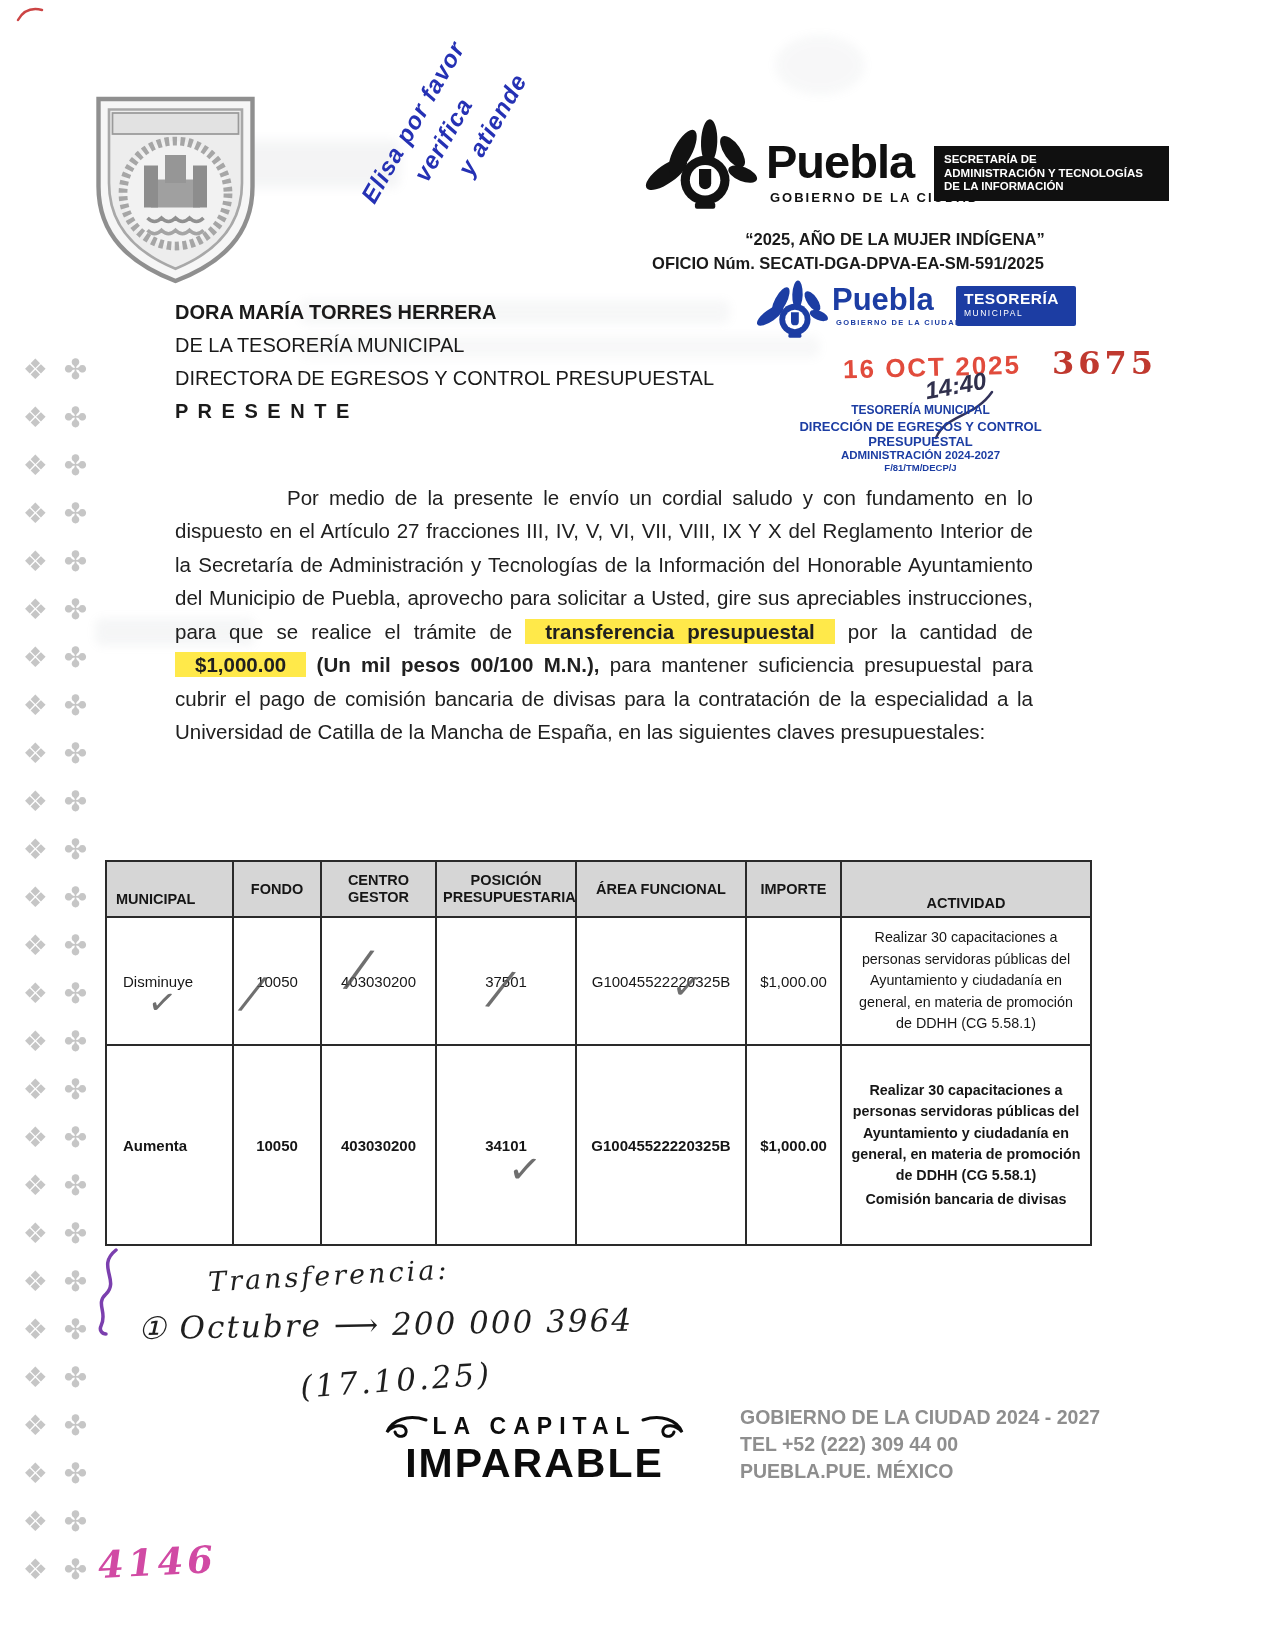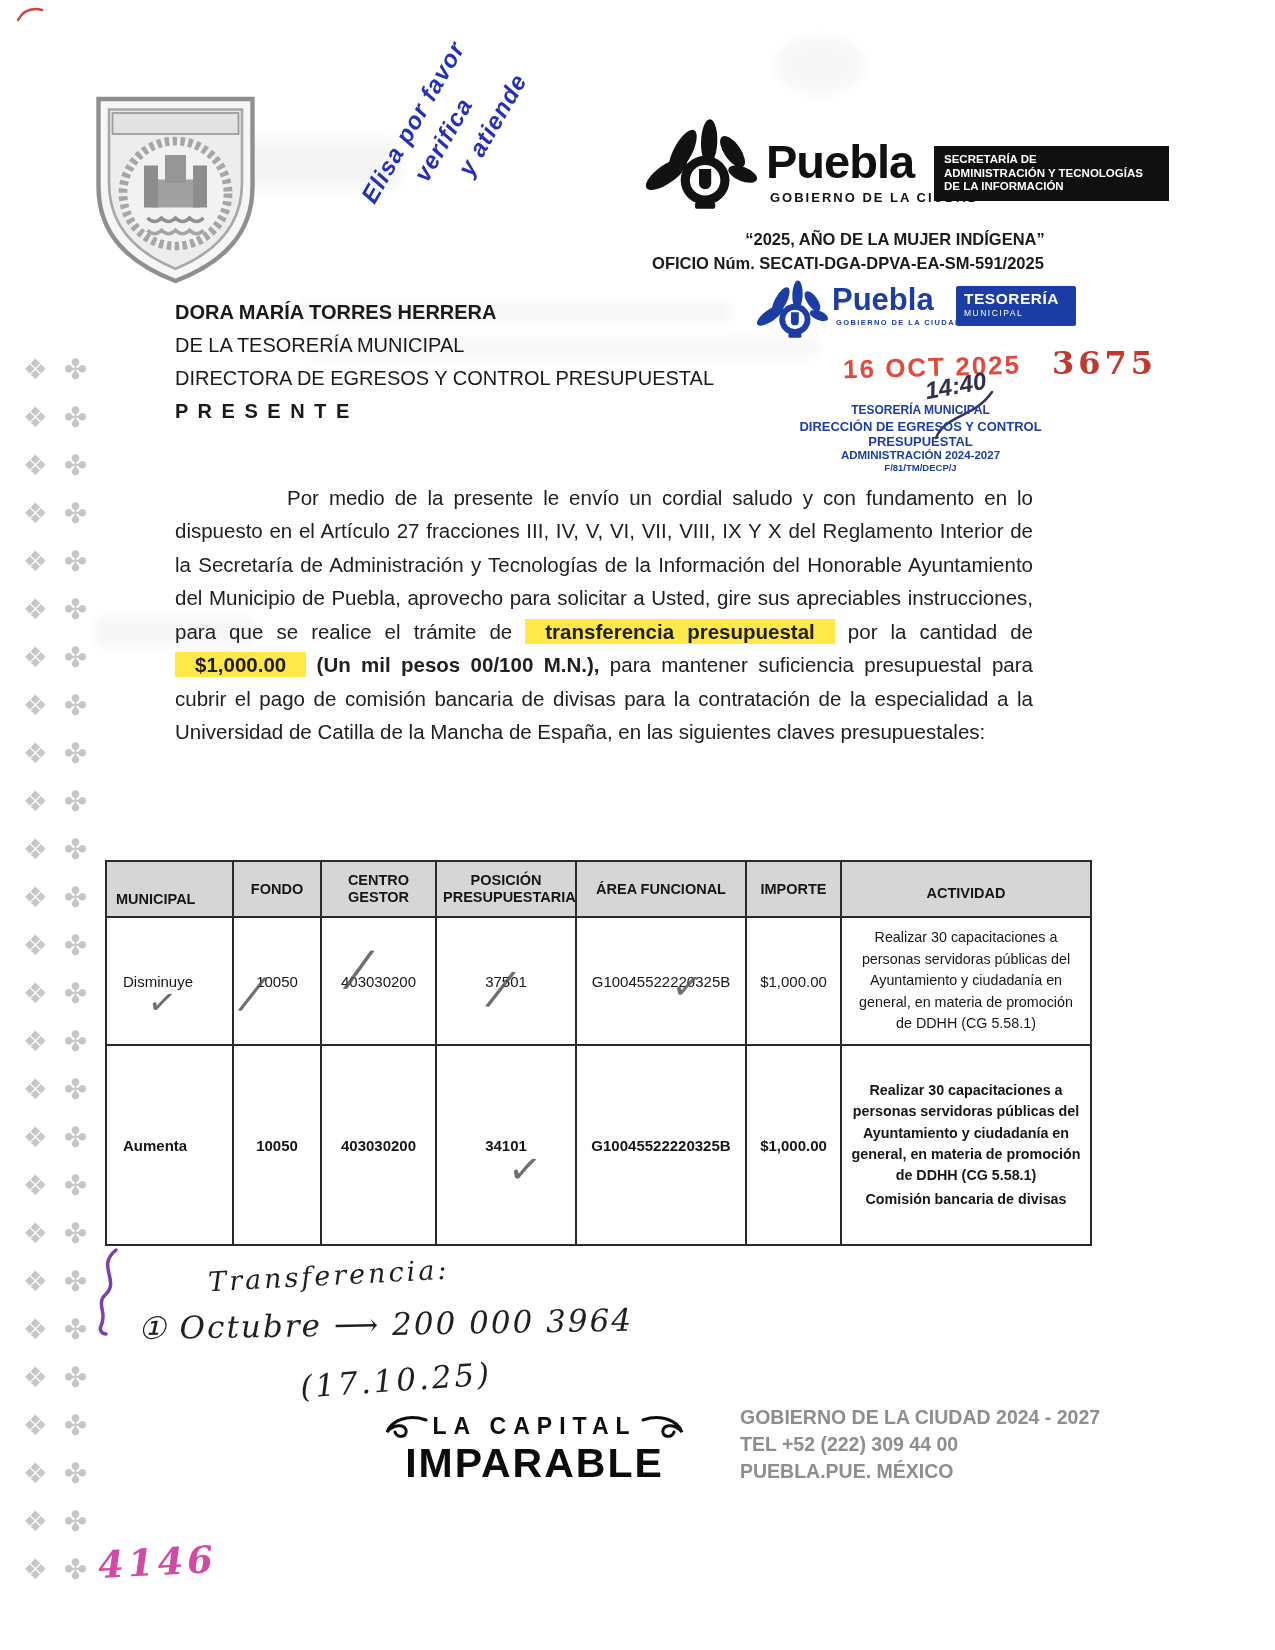--- a/index.html
+++ b/index.html
@@ -66,21 +66,21 @@
     text-align:justify;color:#202020;text-indent:112px;}
   .hl{background:#ffe94a;font-weight:bold;padding:1px 20px;}
   .b{font-weight:bold;}
 
   
   table.claves{position:absolute;left:105px;top:860px;width:985px;border-collapse:collapse;table-layout:fixed;
     font-size:15px;color:#161616;}
   .claves th,.claves td{border:2px solid #2a2a2a;padding:4px 6px;}
   .claves th{background:#d6d6d6;font-size:14.5px;text-align:center;vertical-align:middle;line-height:17px;}
   .claves th.h-mov{text-align:left;vertical-align:bottom;padding-left:9px;padding-bottom:8px;}
-  .claves th.h-act{vertical-align:bottom;padding-bottom:14px;}
+  .claves th.h-act{vertical-align:bottom;padding-bottom:4px;}
   .claves td{text-align:center;vertical-align:middle;}
   .claves td.c-mov{text-align:left;padding-left:16px;}
   .claves tr.r1{height:128px;}
   .claves tr.r2{height:200px;font-weight:bold;}
   .claves td.c-act{font-size:14.3px;line-height:1.5;padding:6px 9px;}
   .act-extra{margin-top:2px;}
 
   
   .pen{position:absolute;color:#565656;opacity:.85;font-weight:normal;}
 

